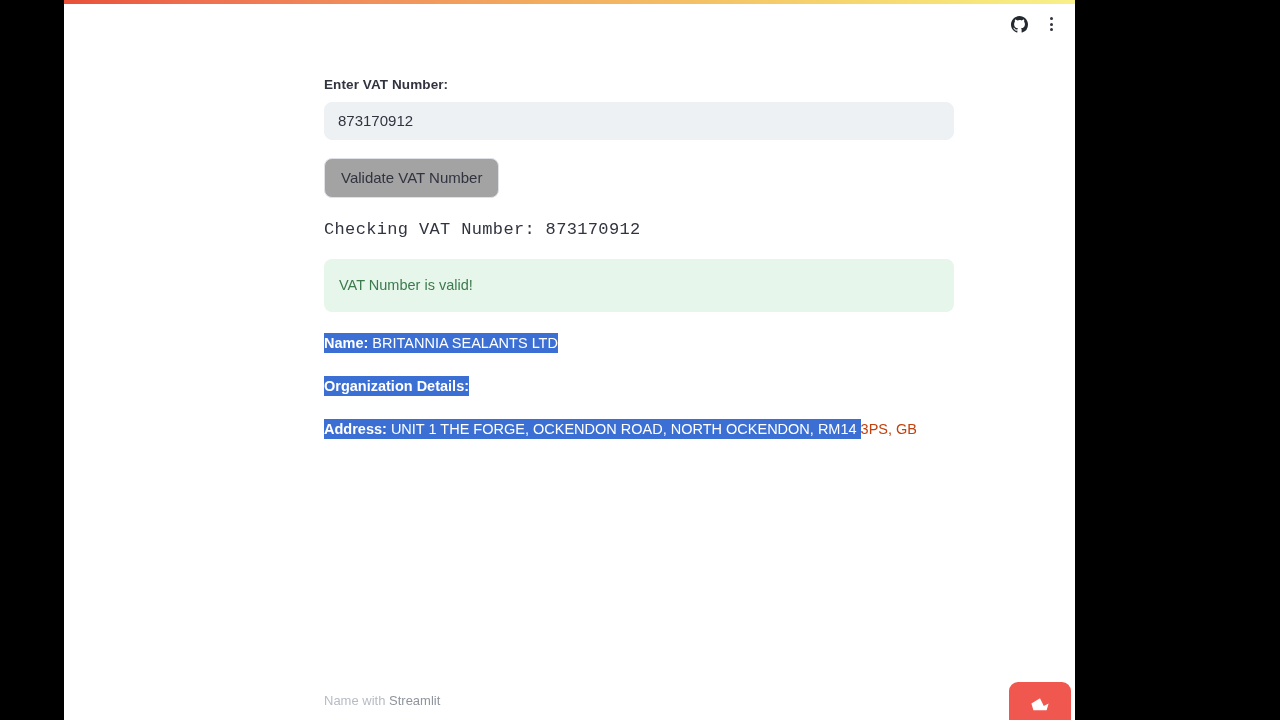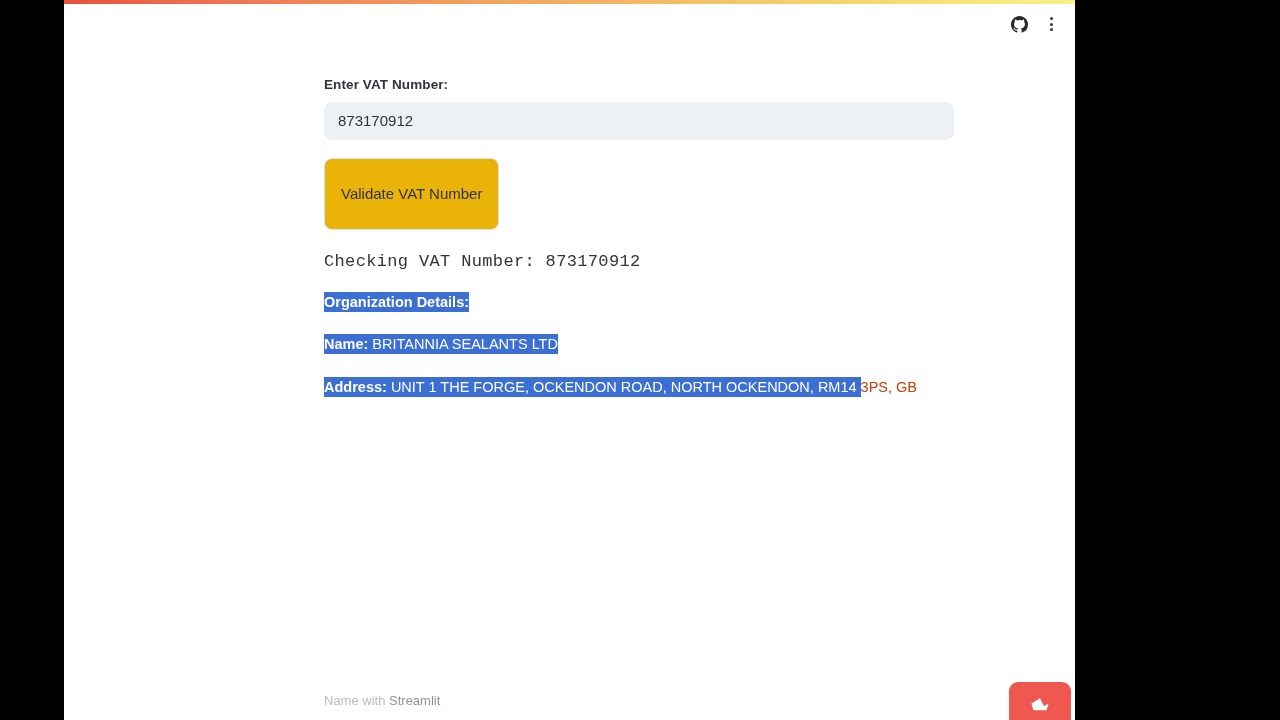--- a/index.html
+++ b/index.html
@@ -115,24 +115,24 @@
     font-family: "Liberation Sans", sans-serif;
     font-size: 15px;
     color: #31333f;
     outline: none;
   }
   .text-input::placeholder { color: #9aa0a6; }
 
   .btn {
     margin-top: 18px;
     display: inline-block;
-    background: #eab308;
+    background: #a3a3a3;
     border: 1px solid #dfe1e6;
     border-radius: 8px;
-    padding: 24px 16px;
+    padding: 8px 16px;
     font-family: "Liberation Sans", sans-serif;
     font-size: 15px;
     color: #31333f;
     cursor: pointer;
     line-height: 1.45;
   }
 
   .mono-status {
     margin-top: 22px;
     font-family: "Liberation Mono", monospace;
@@ -234,27 +234,30 @@
       <div class="field-label">Enter VAT Number:</div>
 
       <input class="text-input" type="text" value="873170912" style="">
 
       <div>
         <button class="btn">Validate VAT Number</button>
       </div>
 
       <div class="mono-status">Checking VAT Number: 873170912</div>
 
+      <div class="alert-success">
+        <span>VAT Number is valid!</span>
+      </div>
+
+      <div class="detail-line">
+        <span class="sel"><b>Name:</b> <span>BRITANNIA SEALANTS LTD</span></span>
+      </div>
 
       <div class="detail-line">
         <span class="sel lbl-bold">Organization Details:</span>
-      </div>
-
-      <div class="detail-line">
-        <span class="sel"><b>Name:</b> <span>BRITANNIA SEALANTS LTD</span></span>
       </div>
 
 
       <div class="detail-line"><span class="sel"><b>Address:</b> <span>UNIT 1 THE FORGE, OCKENDON ROAD, NORTH OCKENDON, RM14 </span></span><span class="unsel">3PS, GB</span></div>
 
     </div>
 
     <div id="footer">
       <span>Name with </span><span class="brand">Streamlit</span>
     </div>

